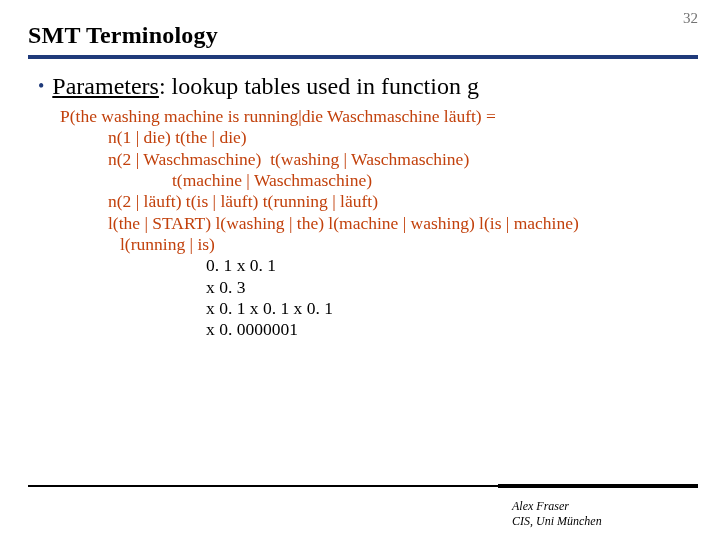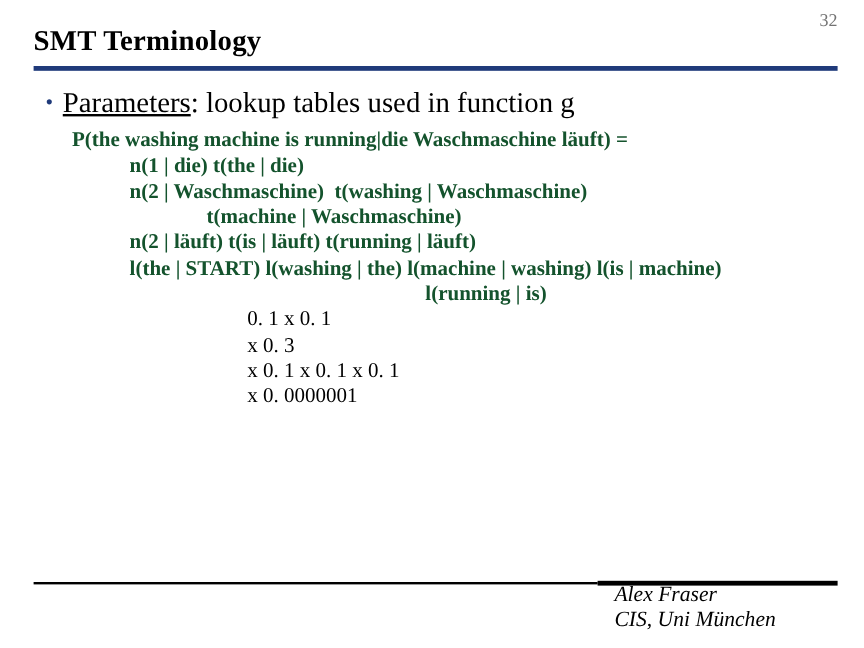--- a/index.html
+++ b/index.html
@@ -40,29 +40,28 @@
   }
   .bullet-dot {
     color: #1f3a7a;
     font-size: 18px;
     vertical-align: 2px;
     margin-right: 8px;
   }
   .param-underline { text-decoration: underline; }
   .formula-block {
     font-size: 17.5px;
-    color: #14532d;
+    color: #c2410c;
     line-height: 1.22;
     padding-left: 22px;
-    font-weight: bold;
   }
   .fb-line { white-space: pre; }
   .in1 { padding-left: 48px; }
   .in2 { padding-left: 112px; }
-  .in3 { padding-left: 60px; text-align: center; }
+  .in3 { padding-left: 60px; }
   .numbers-block {
     font-size: 17.5px;
     color: #000;
     line-height: 1.22;
     padding-left: 168px;
   }
   .footer-rule {
     position: absolute;
     bottom: 52px;
     left: 28px;
@@ -80,21 +79,21 @@
     width: 200px;
     height: 4px;
     background: #000;
   }
   .author {
     position: absolute;
     bottom: 12px;
     right: 48px;
     text-align: left;
     font-style: italic;
-    font-size: 18px;
+    font-size: 12px;
     line-height: 1.2;
     width: 160px;
   }
 </style>
 </head>
 <body>
 
 <div class="page-number">32</div>
 
 <div class="title">SMT Terminology</div>

